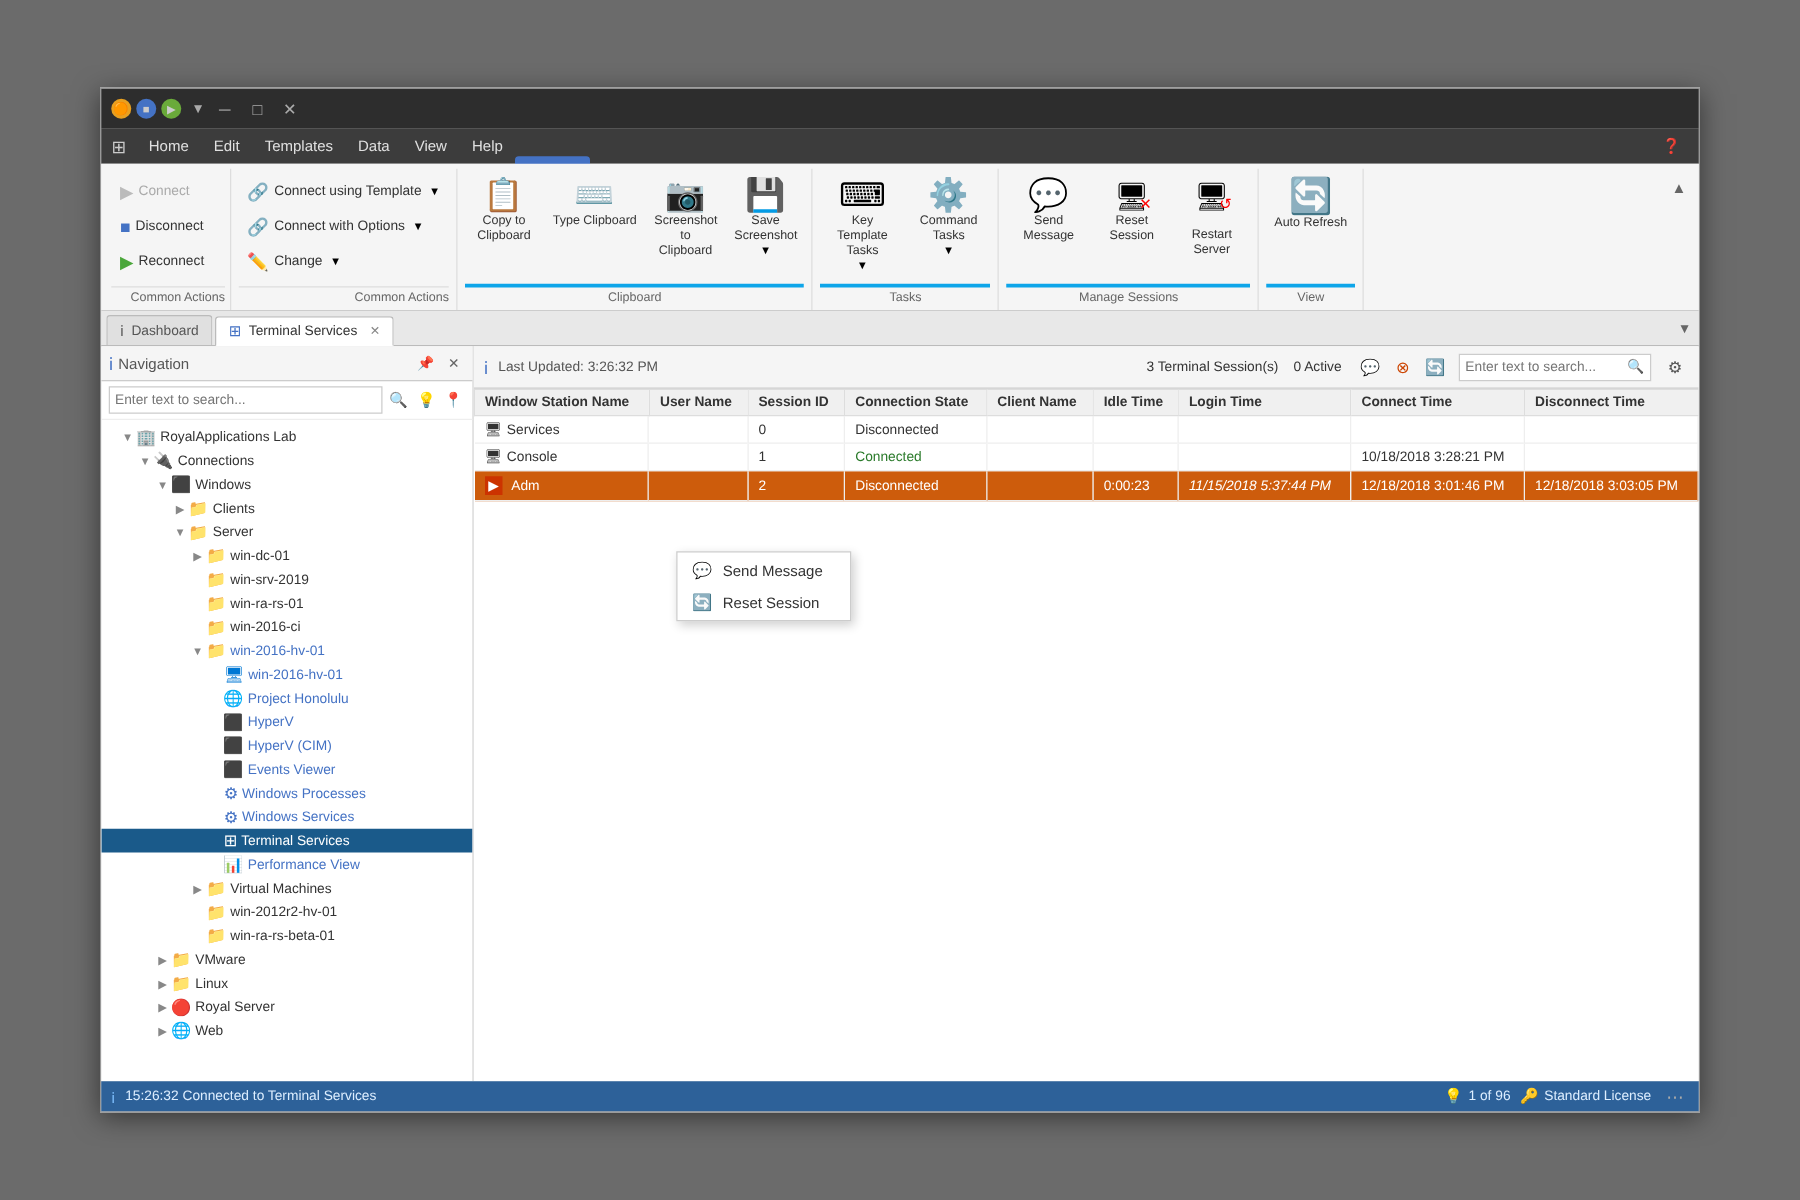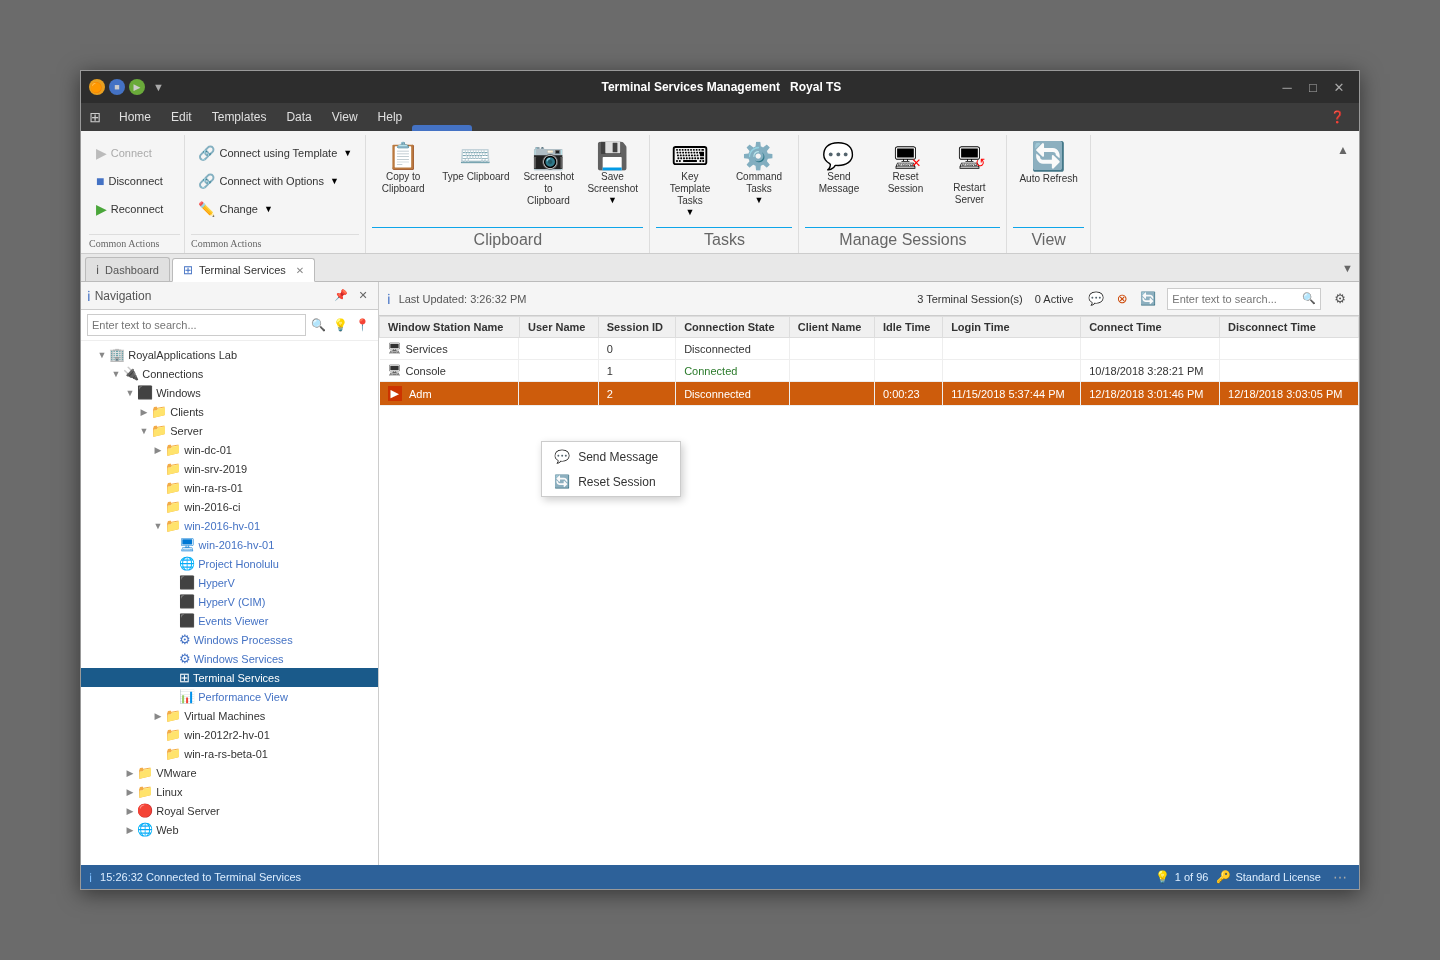--- a/index.html
+++ b/index.html
@@ -23,31 +23,31 @@
     
     .menu-bar { height: 28px; background: #3c3c3c; display: flex; align-items: center; padding: 0 4px; flex-shrink: 0; }
     .menu-item { padding: 4px 10px; color: #e0e0e0; font-size: 12px; cursor: pointer; border-radius: 3px; }
     .menu-item.active { background: #4472c4; color: white; margin-top: 39px; }
     .menu-expand { width: 20px; height: 20px; color: #ccc; display: flex; align-items: center; justify-content: center; font-size: 14px; cursor: pointer; margin-right: 4px; }
 
     
     .ribbon { background: #f5f5f5; border-bottom: 1px solid #ccc; flex-shrink: 0; }
     .ribbon-content { display: flex; align-items: stretch; padding: 4px 4px 0; gap: 0; }
     .ribbon-group { display: flex; flex-direction: column; align-items: center; border-right: 1px solid #ddd; padding: 0 6px 0; min-width: 80px; }
-    .ribbon-group-label { font-size: 16px; color: #666; padding: 3px 0 4px; text-align: center; border-top: 1px solid #0ea5e9; margin-top: 4px; width: 100%; text-align: center; }
+    .ribbon-group-label { font-size: 10px; color: #666; padding: 3px 0 4px; text-align: center; border-top: 3px solid #0ea5e9; margin-top: 4px; width: 100%; text-align: center; }
     .ribbon-row { display: flex; align-items: flex-start; gap: 2px; flex: 1; padding: 4px 0 2px; }
     .ribbon-btn { display: flex; flex-direction: column; align-items: center; padding: 3px 5px; cursor: pointer; border-radius: 3px; min-width: 48px; text-align: center; border: 1px solid transparent; }
     .ribbon-btn .icon { font-size: 24px; line-height: 1; margin-bottom: 2px; }
     .ribbon-btn .label { font-size: 10px; color: #333; line-height: 1.2; text-align: center; }
     .ribbon-action-btn { display: flex; align-items: center; gap: 4px; padding: 3px 6px; cursor: pointer; border-radius: 3px; margin-bottom: 2px; border: 1px solid transparent; }
     .ribbon-action-btn .ico { font-size: 14px; }
     .ribbon-action-btn .lbl { font-size: 11px; color: #333; }
     .ribbon-action-btn.disabled .lbl { color: #aaa; }
     .ribbon-action-btn.disabled .ico { opacity: 0.4; }
-    .ribbon-group-bottom-label { font-size: 10px; color: #666; padding: 3px 0 4px; text-align: left; border-top: 1px solid #ddd; margin-top: 2px; font-family: Liberation Serif, serif; }
+    .ribbon-group-bottom-label { font-size: 10px; color: #666; padding: 3px 0 4px; text-align: right; border-top: 1px solid #ddd; margin-top: 2px; }
     .ribbon-connect-btn { display: flex; align-items: center; gap: 4px; padding: 3px 6px; cursor: pointer; border-radius: 3px; margin-bottom: 2px; border: 1px solid transparent; }
     .ribbon-connect-btn .ico { font-size: 13px; color: #4472c4; }
     .ribbon-connect-btn .lbl { font-size: 11px; color: #333; }
 
     
     .ribbon-collapse { margin-left: auto; padding: 4px 6px; color: #666; cursor: pointer; font-size: 12px; align-self: flex-start; margin-top: 4px; }
 
     
     .tabs-bar { height: 28px; background: #e8e8e8; display: flex; align-items: flex-end; border-bottom: 1px solid #bbb; flex-shrink: 0; padding-left: 4px; }
     .tab { height: 24px; padding: 0 10px; display: flex; align-items: center; gap: 6px; cursor: pointer; border: 1px solid #bbb; border-bottom: none; background: #e0e0e0; font-size: 11px; color: #555; margin-right: 2px; border-radius: 3px 3px 0 0; }
@@ -128,24 +128,20 @@
 
 <div class="window" style="position:relative;">
 
   <div class="title-bar">
     <div class="title-bar-icons">
       <div class="tb-icon orange">🟠</div>
       <div class="tb-icon blue" style="font-size:9px;">■</div>
       <div class="tb-icon green" style="font-size:9px;">▶</div>
     </div>
     <span class="title-bar-menu-icon">▼</span>
-    <div class="title-bar-text">
-      <span>Terminal Services Management</span>
-      &nbsp;&nbsp;<span style="color:white;font-weight:600;">Royal TS</span>
-    </div>
     <div class="title-bar-controls">
       <button class="title-ctrl">─</button>
       <button class="title-ctrl">□</button>
       <button class="title-ctrl close">✕</button>
     </div>
   </div>
 
   <div class="menu-bar">
     <div class="menu-expand">⊞</div>
     <div class="menu-item">Home</div>
@@ -494,21 +490,21 @@
               <td>10/18/2018 3:28:21 PM</td>
               <td></td>
             </tr>
             <tr style="background:#cd5c0c;color:white;">
               <td style="color:white;"><span style="color:white;font-size:11px;background:#cc3300;padding:1px 3px;margin-right:3px;">▶</span>Adm</td>
               <td style="color:white;"></td>
               <td style="color:white;">2</td>
               <td style="color:white;">Disconnected</td>
               <td style="color:white;"></td>
               <td style="color:white;">0:00:23</td>
-              <td style="color:white;">11/15/2018 5:37:44 PM</td>
+              <td style="color:white;font-style:italic;">11/15/2018 5:37:44 PM</td>
               <td style="color:white;">12/18/2018 3:01:46 PM</td>
               <td style="color:white;">12/18/2018 3:03:05 PM</td>
             </tr>
           </tbody>
         </table>
       </div>
 
       <div class="context-menu-container">
         <div class="context-menu">
           <div class="ctx-item">

